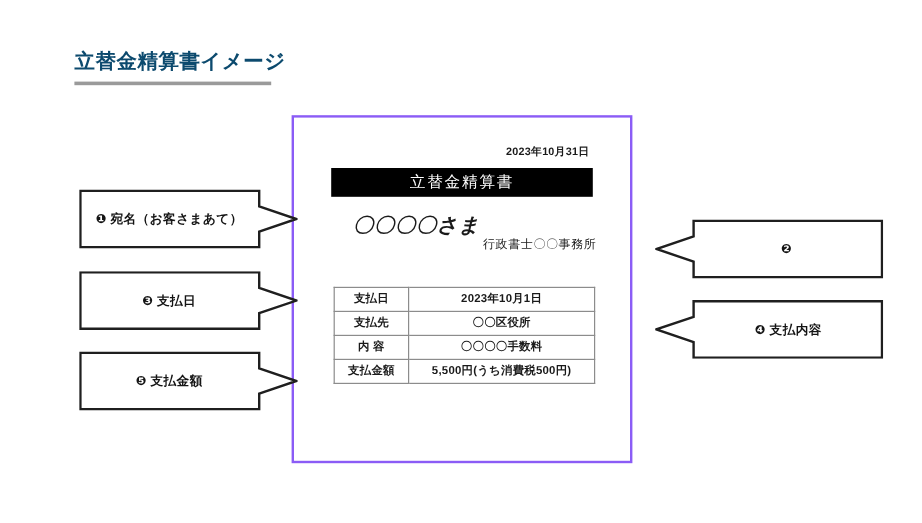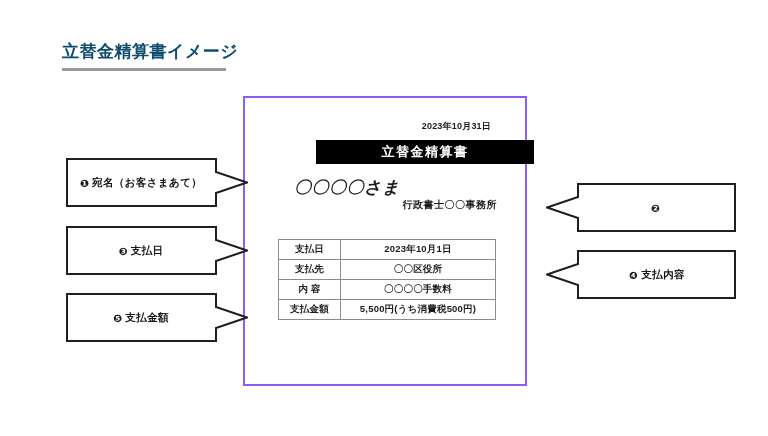--- a/index.html
+++ b/index.html
@@ -61,40 +61,39 @@
     left: 31px;
     top: 42px;
     width: 218px;
     height: 24px;
     background: #000000;
     color: #ffffff;
     display: flex;
     align-items: center;
     justify-content: center;
     font-size: 13px;
-    font-weight: bold;
+    font-weight: normal;
     letter-spacing: 1.5px;
-    margin-left: 40px;
   }
   #doc-recipient {
     position: absolute;
     left: 49px;
     top: 78px;
     font-size: 17px;
     font-weight: bold;
     letter-spacing: 0.5px;
     white-space: nowrap;
     font-style: italic;
   }
   #doc-issuer {
     position: absolute;
     right: 28px;
     top: 100px;
     font-size: 10px;
-    font-weight: bold;
+    font-weight: normal;
     letter-spacing: 0.5px;
     line-height: 1.45;
     white-space: nowrap;
   }
 
   
   .doc-table {
     position: absolute;
     left: 33px;
     width: 215px;

